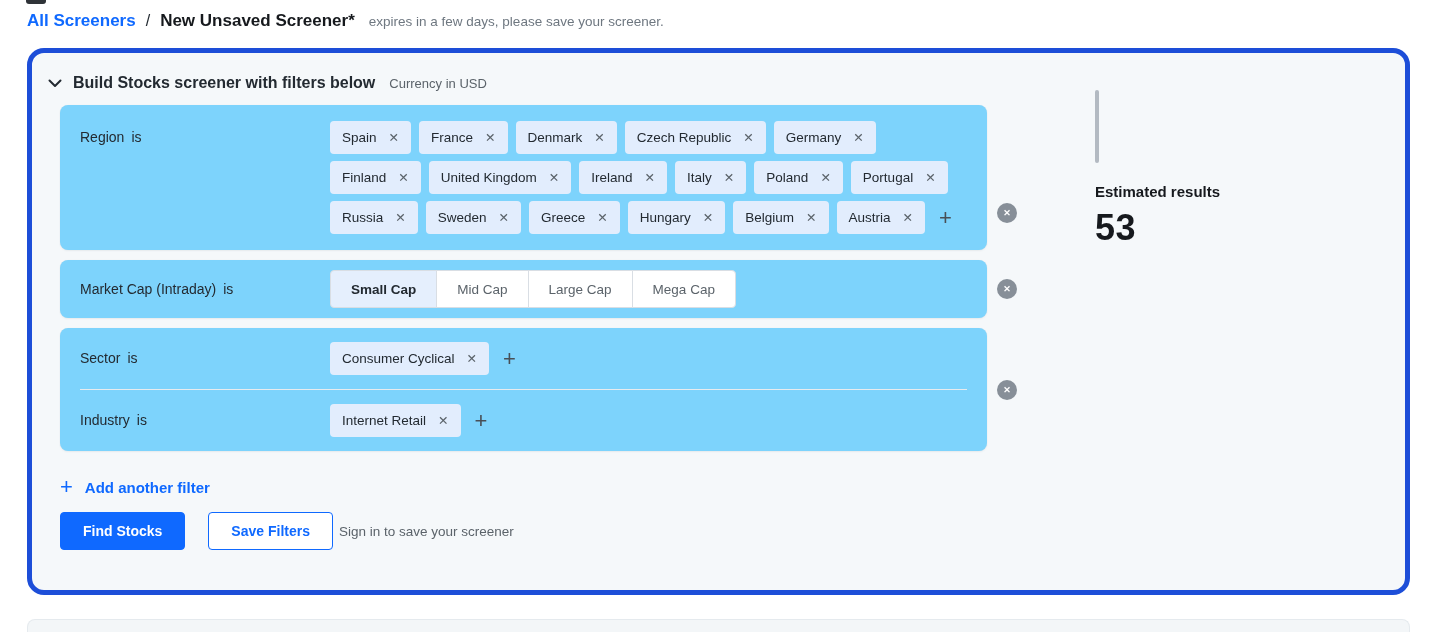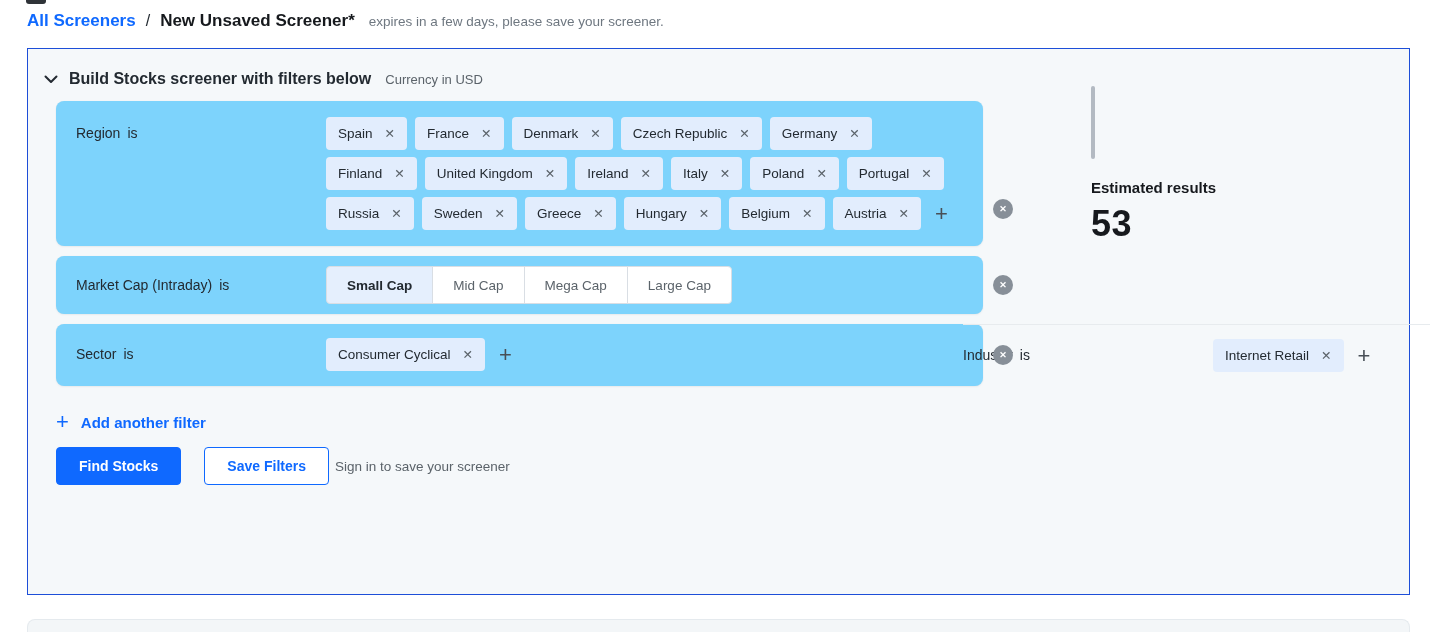--- a/index.html
+++ b/index.html
@@ -17,21 +17,21 @@
   
   .breadcrumb { position:absolute; left:27px; top:11px; display:flex; align-items:baseline; gap:10px; white-space:nowrap; }
   .bc-link { color:#0f69ff; font-weight:bold; font-size:17px; text-decoration:none; cursor:pointer; }
   .bc-sep { color:#232a31; font-size:16px; }
   .bc-current { color:#16191d; font-weight:bold; font-size:17px; }
   .bc-note { color:#6e7780; font-size:13.5px; margin-left:4px; }
 
   
   .panel {
     position:absolute; left:27px; top:48px; width:1383px; height:547px;
-    background:#f5f8fa; border:1px solid #1d4ed8; border-radius:0;
+    background:#f5f8fa; border:5px solid #1d4ed8; border-radius:17px;
   }
   .panel-header { display:flex; align-items:center; gap:11px; padding:21px 16px 13px 16px; }
   .chev { display:flex; align-items:center; cursor:pointer; }
   .panel-title { font-size:16px; font-weight:bold; color:#232a31; }
   .panel-sub { font-size:13px; color:#5b636a; margin-left:3px; }
 
   .panel-body { display:flex; padding-left:28px; }
   .filters-col { width:957px; display:flex; flex-direction:column; }
 
   .filter-row { display:flex; gap:10px; margin-bottom:10px; }
@@ -70,21 +70,21 @@
   .segment {
     height:38px; padding:0 20px; font-size:13.5px; background:#ffffff;
     border:1px solid #d9dee4; color:#5b636a; margin-left:-1px; cursor:pointer;
     font-family:"Liberation Sans", sans-serif;
   }
   .segment:first-child { border-radius:4px 0 0 4px; margin-left:0; }
   .segment:last-child { border-radius:0 4px 4px 0; }
   .segment.selected { background:#e5effd; color:#232a31; font-weight:bold; position:relative; }
 
   
-  .card.group { flex-direction:row; padding:0 20px; }
+  .card.group { flex-direction:column; padding:0 20px; }
   .group-row { display:flex; padding:14px 0; }
   .group-row + .group-row { border-top:1px solid #e7ebee; }
 
   
   .add-filter { display:flex; align-items:center; gap:12px; margin-top:17px; cursor:pointer; width:fit-content; }
   .add-filter .plus { color:#0f69ff; font-size:22px; line-height:18px; font-weight:normal; }
   .add-filter .lbl { color:#0f69ff; font-size:15px; font-weight:bold; }
 
   
   .actions-row { display:flex; align-items:center; margin-top:16px; }
@@ -224,22 +224,22 @@
       </div>
 
       <div class="filter-row">
         <div class="card slim">
           <div class="flabel">
             <span>Market Cap (Intraday)</span><span class="op">is</span>
           </div>
           <div class="segments">
               <button class="segment selected">Small Cap</button>
               <button class="segment">Mid Cap</button>
+              <button class="segment">Large Cap</button>
               <button class="segment">Mega Cap</button>
-              <button class="segment">Large Cap</button>
             </div>
         </div>
         <div class="remove-col center">
           <button class="remove-btn">
               <span>✕</span>
             </button>
         </div>
       </div>
 
       <div class="filter-row">

